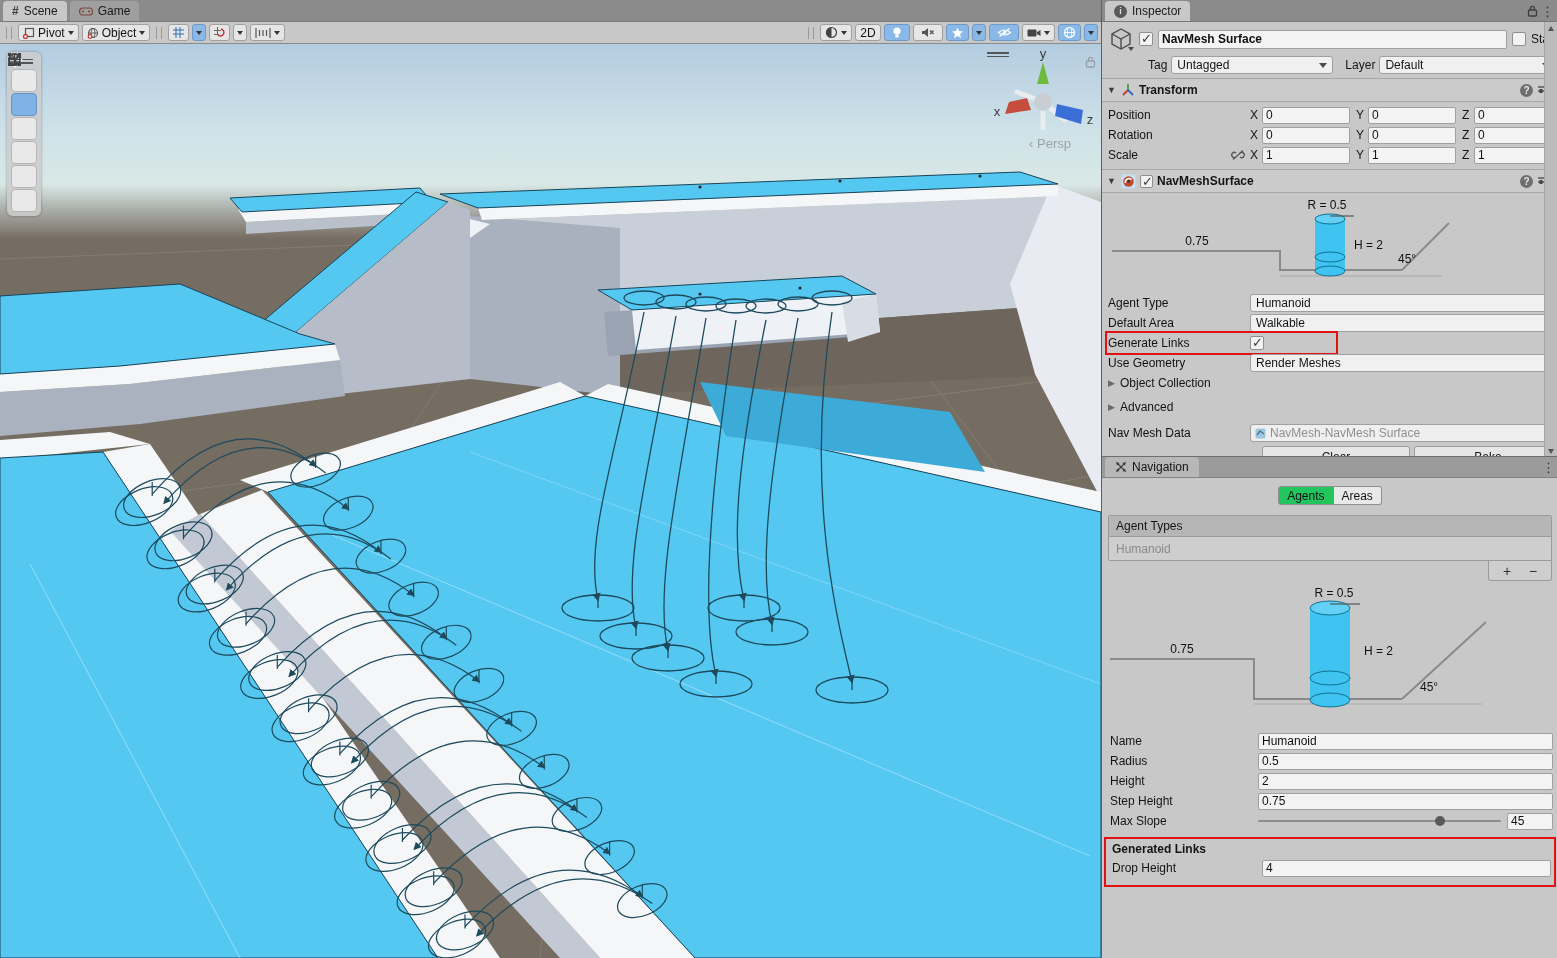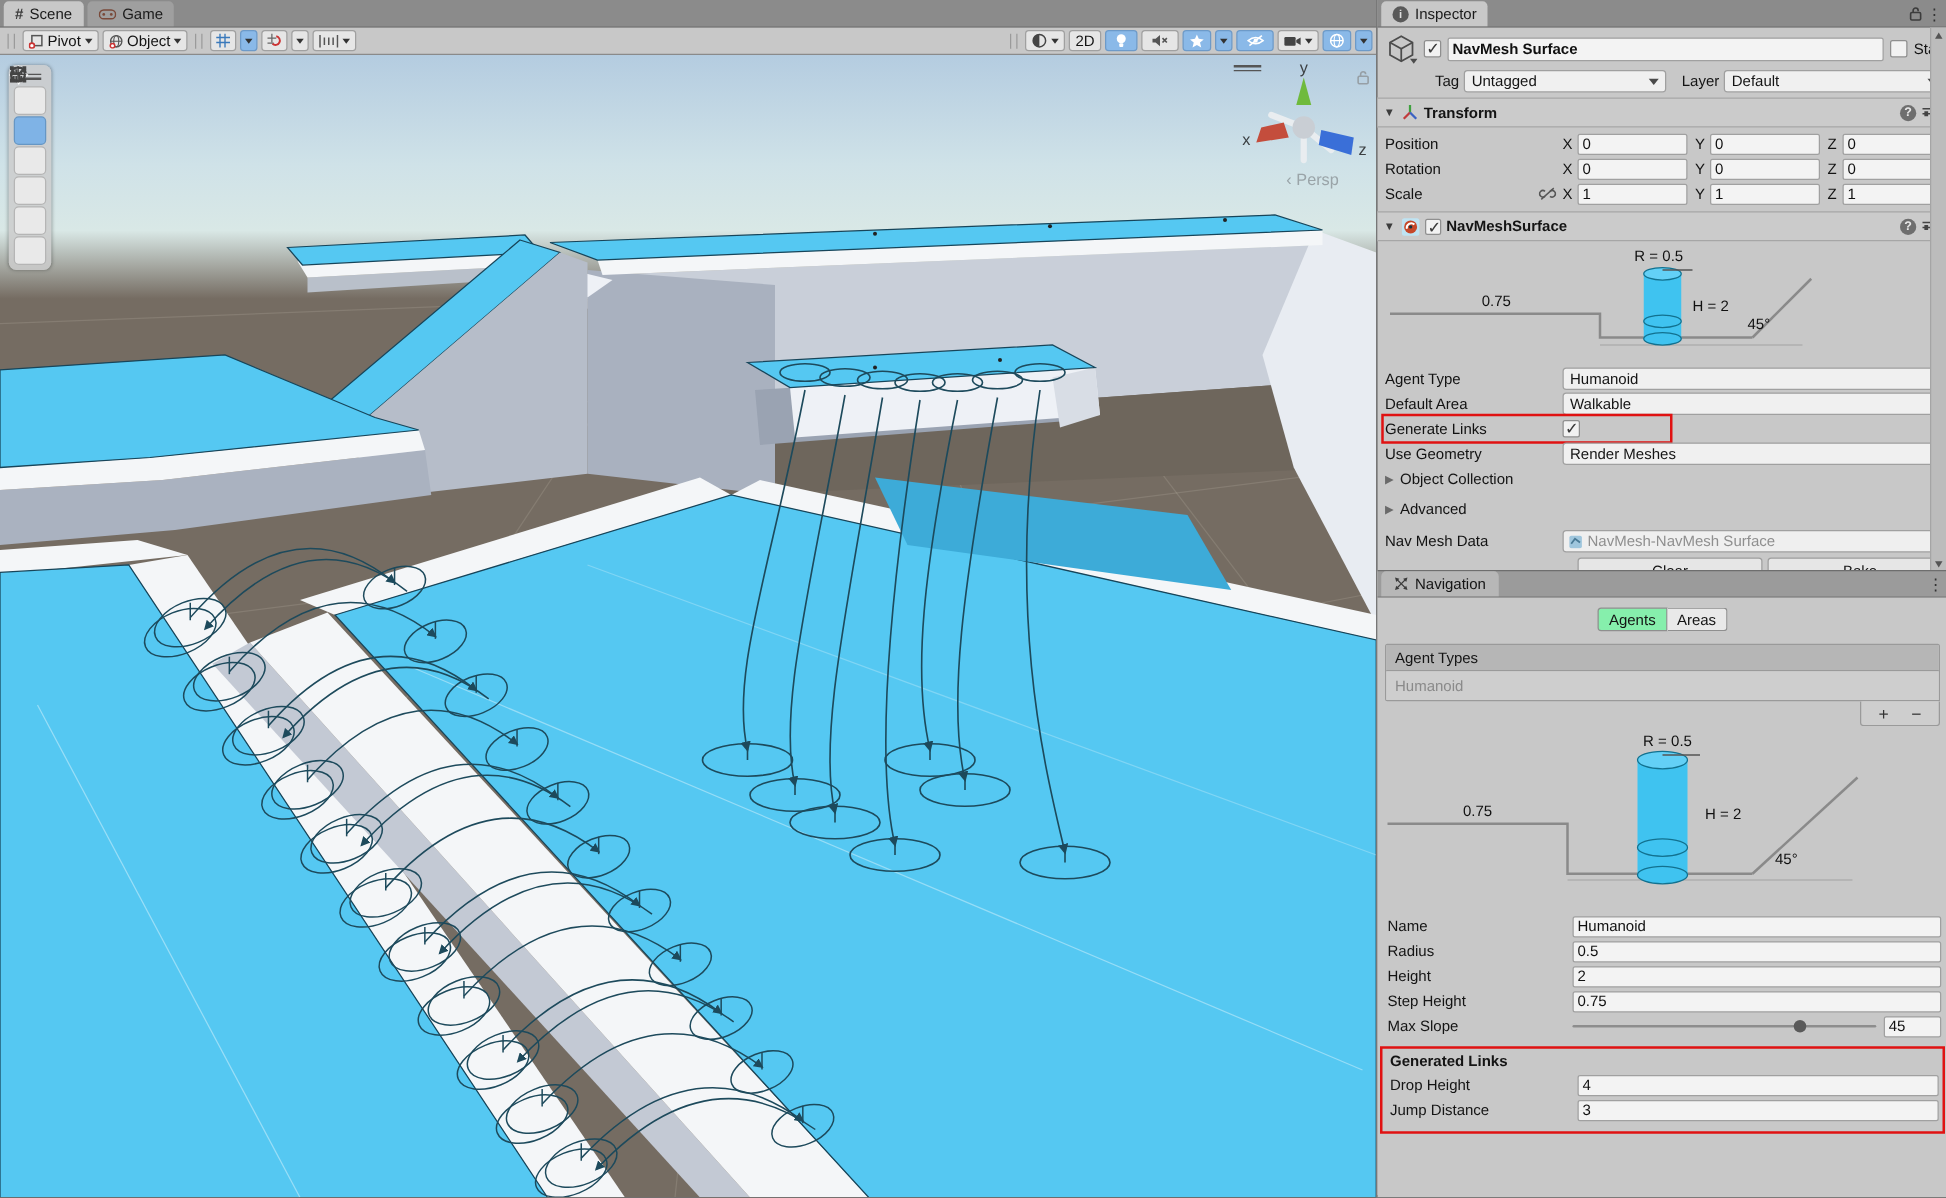--- a/index.html
+++ b/index.html
@@ -66,21 +66,21 @@
   .redbox{position:absolute;border:2px solid #e01212;pointer-events:none;box-sizing:border-box}
 
   
   .navpanel{position:absolute;left:0;top:456px;width:456px;height:500px;background:#c8c8c8}
   .nav-tabbar{height:22px;background:#9b9b9b;border-top:1px solid #6e6e6e;border-bottom:1px solid #828282;display:flex;align-items:flex-end;box-sizing:border-box}
   .nav-tab{height:20px;margin-left:3px;padding:0 10px;background:#b7b7b7;border-radius:4px 4px 0 0;display:flex;align-items:center;gap:5px}
   .seg-wrap{display:flex;justify-content:center;margin:8px 0 10px}
   .seg{height:19px;padding:0 8px;display:flex;align-items:center;border:1px solid #8f8f8f;background:#e9e9e9;box-sizing:border-box}
   .seg.first{border-radius:3px 0 0 3px}
   .seg.last{border-radius:0 3px 3px 0;border-left:none}
-  .seg.sel{background:#86efac}
+  .seg.sel{background:#22c55e}
   .atbox{margin:4px 6px 0;border:1px solid #9a9a9a;border-radius:2px 2px 0 2px}
   .atbox .hdr{height:20px;background:#b6b6b6;border-bottom:1px solid #9a9a9a;display:flex;align-items:center;padding:0 7px}
   .atbox .item{height:23px;background:#cecece;display:flex;align-items:center;padding:0 7px;color:#8a8a8a}
   .at-foot{margin:0 6px 0 auto;width:62px;height:19px;background:#cecece;border:1px solid #9a9a9a;border-top:none;border-radius:0 0 3px 3px;margin-right:6px;display:flex;align-items:center;justify-content:space-evenly}
   .pm{font-size:14px;color:#333;line-height:1;padding:0 4px}
   .nrow{display:flex;align-items:center;height:20px;padding:0 5px 0 8px}
   .nlabel{width:148px;flex:none}
   .slider{flex:1;height:16px;position:relative;margin-right:6px}
   .slider .track{position:absolute;left:0;right:0;top:7px;height:2px;background:#8d8d8d;border-radius:1px}
   .slider .handle{position:absolute;top:3px;left:73%;width:10px;height:10px;border-radius:50%;background:#5a5a5a}
@@ -837,20 +837,16 @@
           </div>
         <input class="field numfield" value="45" style="">
       </div>
 
       <div class="genlinks">
         <div class="title">Generated Links</div>
         <div class="gl-row">
           <span class="gl-label">Drop Height</span>
           <input class="field" value="4" style="">
         </div>
-        <div class="gl-row">
-          <span class="gl-label">Jump Distance</span>
-          <input class="field" value="3" style="">
-        </div>
       </div>
     </div>
   </div>
 </div>
 
 </body></html>

